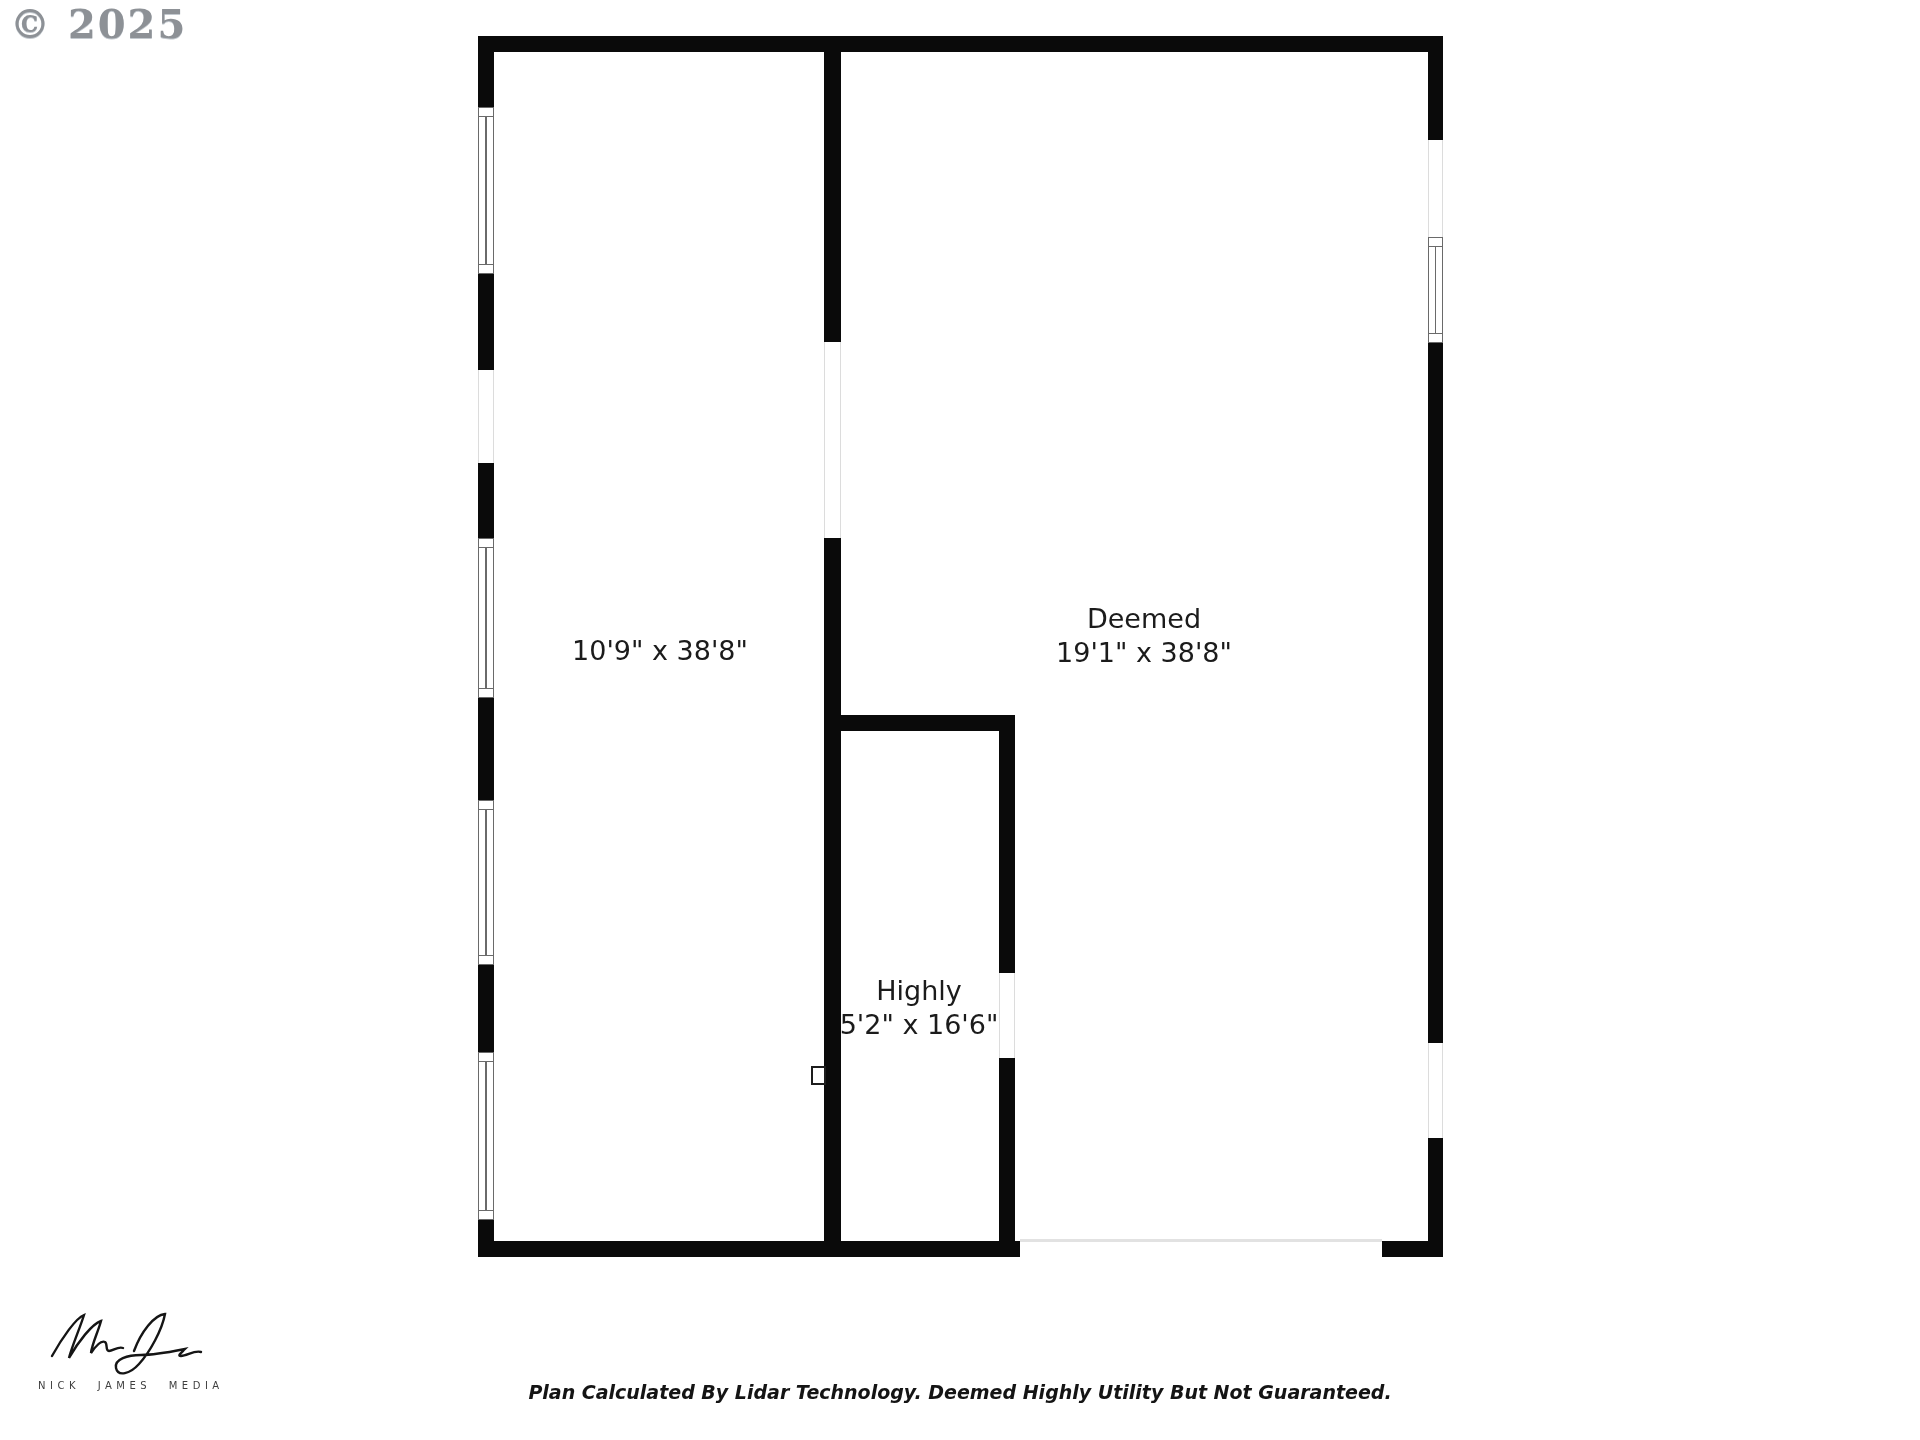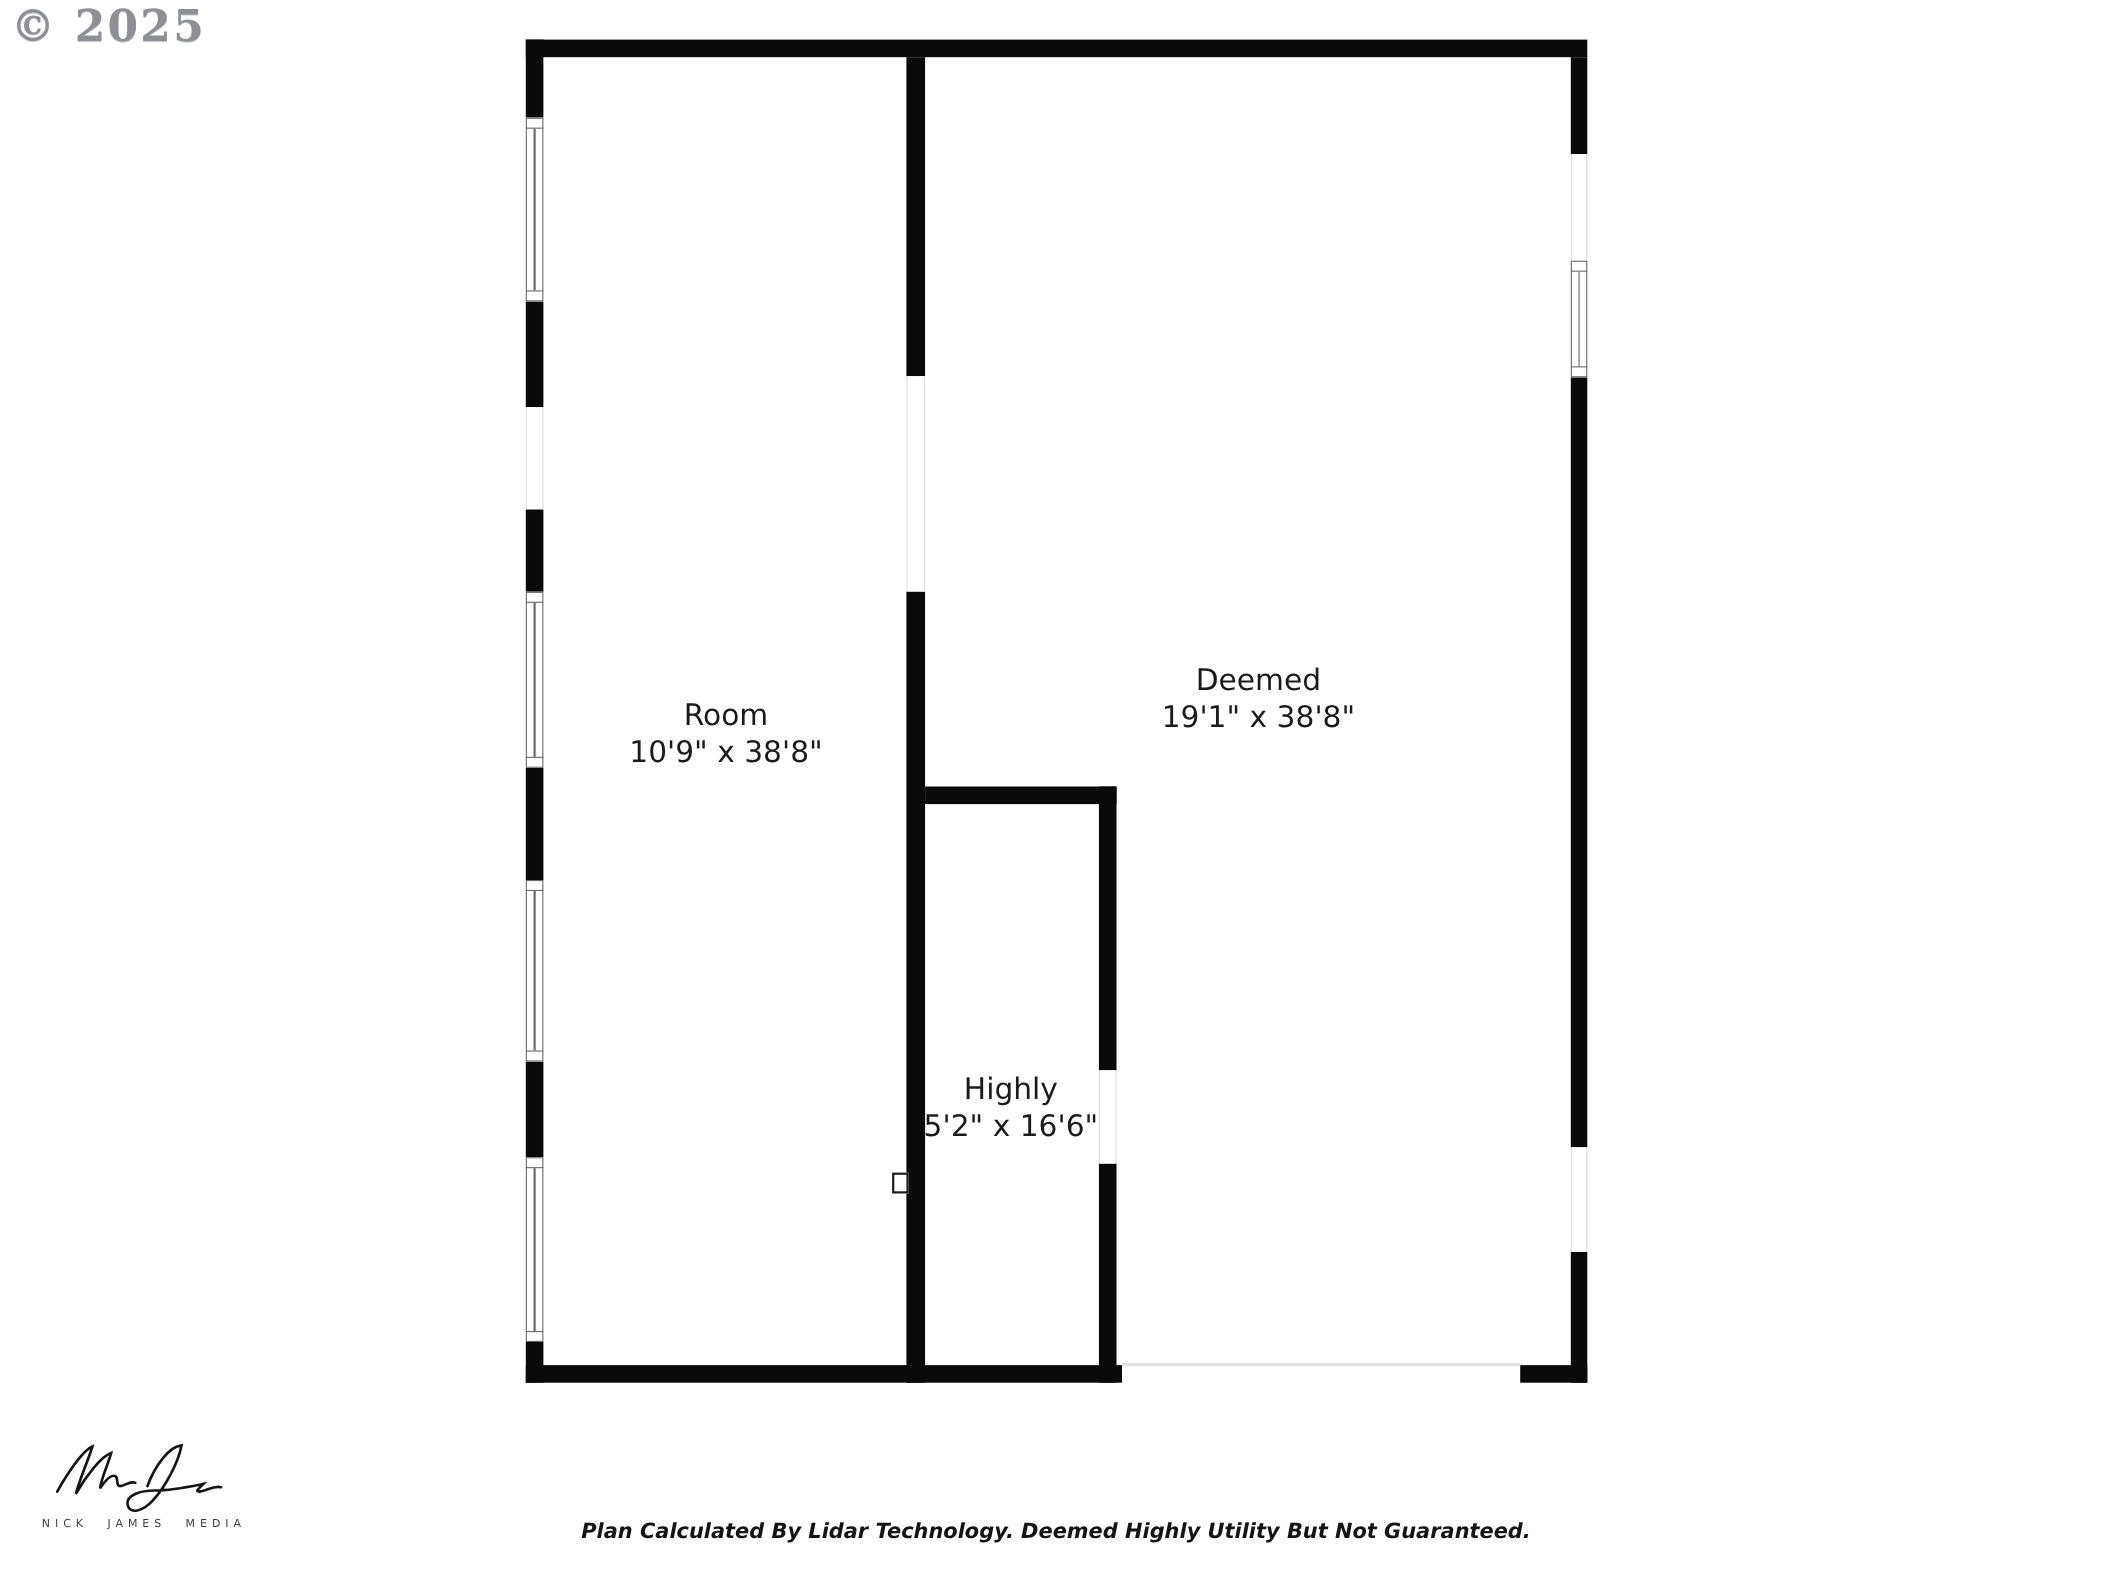--- a/index.html
+++ b/index.html
@@ -120,21 +120,20 @@
   <div class="wall" style="left:824px;top:538px;width:17px;height:719px;"></div>
 
   <div class="wall" style="left:841px;top:715px;width:174px;height:16px;"></div>
   <div class="wall" style="left:999px;top:715px;width:16px;height:258px;"></div>
   <div class="vopening" style="left:999px;top:973px;width:16px;height:85px;"></div>
   <div class="wall" style="left:999px;top:1058px;width:16px;height:199px;"></div>
 
   <div class="panel" style="left:811px;top:1066px;width:15px;height:19px;"></div>
 
   <div class="room-label" style="left:480px;top:634px;">
-    <span class="name">Room</span>
     <span class="dims">10'9" x 38'8"</span>
   </div>
   <div class="room-label" style="left:964px;top:602px;">
     <span class="name">Deemed</span>
     <span class="dims">19'1" x 38'8"</span>
   </div>
   <div class="room-label" style="left:739px;top:974px;">
     <span class="name">Highly</span>
     <span class="dims">5'2" x 16'6"</span>
   </div>

